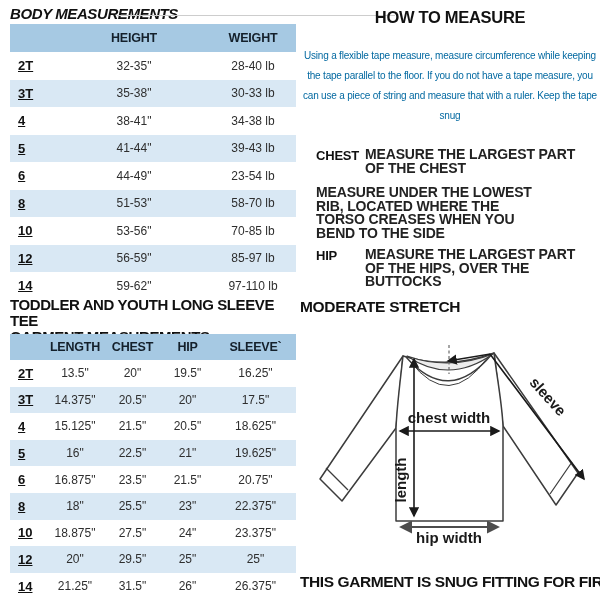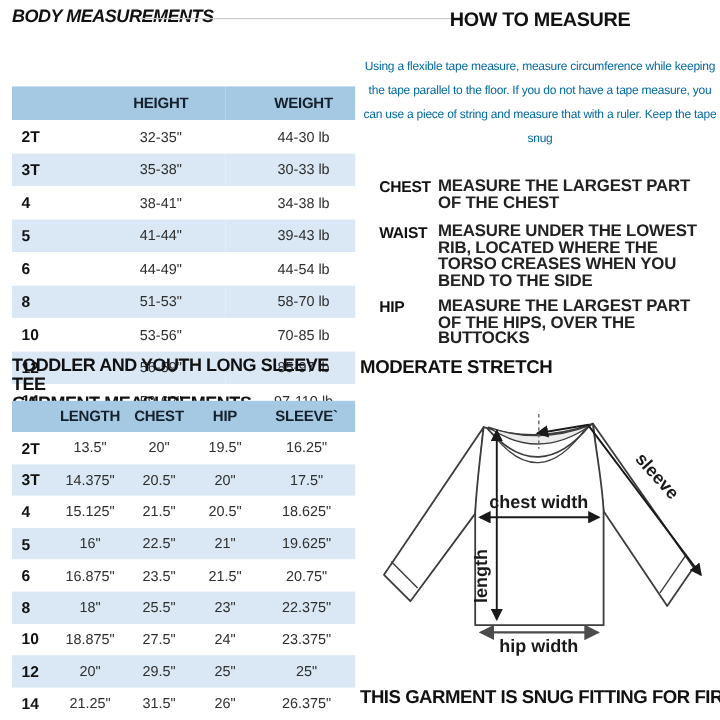--- a/index.html
+++ b/index.html
@@ -17,29 +17,29 @@
   .left-col { position:absolute; left:10px; top:6px; width:286px; height:594px; }
   .tbl-title {
     font-size:15px; font-weight:bold; letter-spacing:-0.4px;
     color:#111; line-height:16px;
   }
   #body-title   { position:absolute; left:0; top:0;font-style:italic; }
   #title-rule   { position:absolute; left:117px; top:15px; width:278px; height:1px; background:#cdcdcd; }
   #garment-title{ position:absolute; left:0; top:291px; }
 
   table { border-collapse:collapse; table-layout:fixed; width:286px; }
-  #body-table    { position:absolute; left:0; top:18px;margin-top:48px; }
+  #body-table    { position:absolute; left:0; top:18px; }
   #garment-table { position:absolute; left:0; top:328px; }
 
   th, td { text-align:center; font-size:12px; color:#2e2e2e; padding:0; }
   thead th {
     background:#a6c9e3; font-size:12.5px; font-weight:bold;
     color:#14202b; letter-spacing:-0.2px;
   }
-  tbody th { text-align:left; padding-left:8px; font-size:13px; font-weight:bold; color:#111; }
+  tbody th { text-align:left; padding-left:8px; font-size:13px; font-weight:bold; color:#111;text-decoration:underline; }
   tbody tr:nth-child(even) td, tbody tr:nth-child(even) th { background:#d9e8f4; }
 
   #body-table thead th { height:28px; }
   #body-table tbody th, #body-table tbody td { height:27.5px; }
   #body-table col.c-size { width:70px; }
   #body-table col.c-h    { width:108px; }
   #body-table col.c-w    { width:108px; }
   #body-table td.shift, #body-table th.shift { padding-left:22px; }
 
   #garment-table thead th { height:26px; }
@@ -97,41 +97,41 @@
       <tr>
         <th></th>
         <th>HEIGHT</th>
         <th class="shift">WEIGHT</th>
       </tr>
     </thead>
     <tbody id="body-rows">
         <tr>
           <th>2T</th>
           <td>32-35"</td>
-          <td class="shift">44-30 lb</td>
+          <td class="shift">28-40 lb</td>
         </tr>
         <tr>
           <th>3T</th>
           <td>35-38"</td>
           <td class="shift">30-33 lb</td>
         </tr>
         <tr>
           <th>4</th>
           <td>38-41"</td>
           <td class="shift">34-38 lb</td>
         </tr>
         <tr>
           <th>5</th>
           <td>41-44"</td>
           <td class="shift">39-43 lb</td>
         </tr>
         <tr>
           <th>6</th>
           <td>44-49"</td>
-          <td class="shift">44-54 lb</td>
+          <td class="shift">23-54 lb</td>
         </tr>
         <tr>
           <th>8</th>
           <td>51-53"</td>
           <td class="shift">58-70 lb</td>
         </tr>
         <tr>
           <th>10</th>
           <td>53-56"</td>
           <td class="shift">70-85 lb</td>
@@ -245,21 +245,20 @@
 
   <div id="htm-title">HOW TO MEASURE</div>
 
   <p id="htm-intro">Using a flexible tape measure, measure circumference while keeping the tape parallel to the floor.  If you do not have a tape measure, you can use a piece of string and measure that with a ruler. Keep the tape snug</p>
 
   <div class="def-item" id="def-chest">
     <span class="def-term">CHEST</span>
     <span class="def-text">MEASURE THE LARGEST PART OF THE CHEST</span>
   </div>
   <div class="def-item" id="def-waist">
-    <span class="def-term">WAIST</span>
     <span class="def-text">MEASURE UNDER THE LOWEST RIB, LOCATED WHERE THE TORSO CREASES WHEN YOU BEND TO THE SIDE</span>
   </div>
   <div class="def-item" id="def-hip">
     <span class="def-term">HIP</span>
     <span class="def-text">MEASURE THE LARGEST PART OF THE HIPS, OVER THE BUTTOCKS</span>
   </div>
 
   <div id="stretch-title">MODERATE STRETCH</div>
 
   <svg id="garment-svg" width="290" height="230" viewBox="0 0 290 220">

